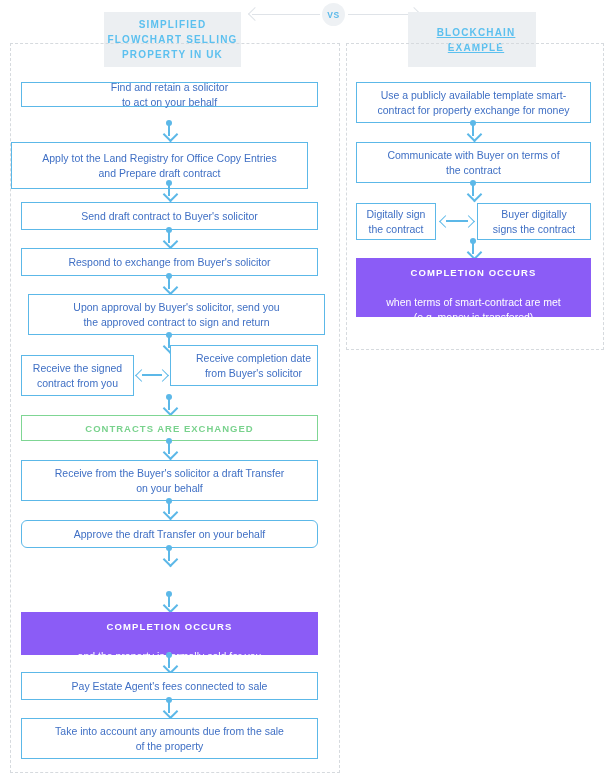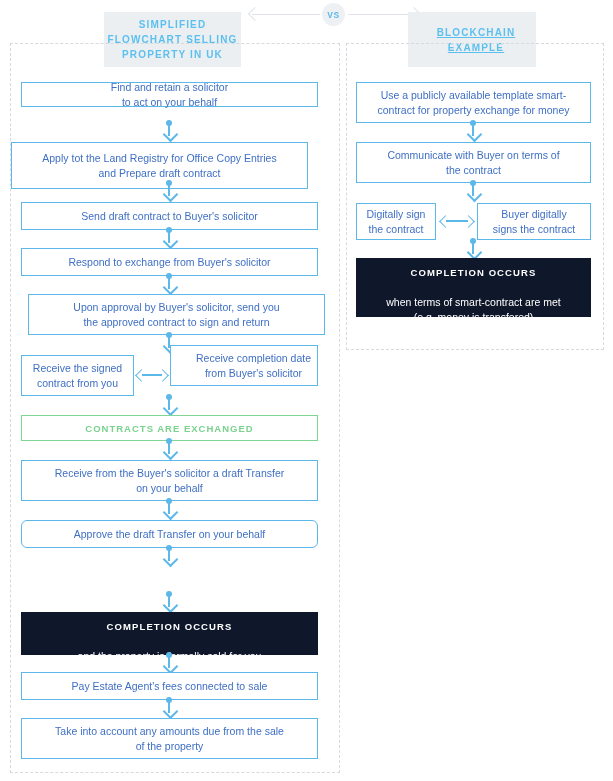--- a/index.html
+++ b/index.html
@@ -44,21 +44,21 @@
     position:absolute;box-sizing:border-box;
     border:1px solid #5cb8e8;background:#ffffff;
     display:flex;align-items:center;justify-content:center;
   }
   .box .txt{
     color:#3f6fc4;font-size:10.5px;line-height:15px;text-align:center;
     white-space:pre-line;padding:0 6px;
   }
   .box.green-outline{border-color:#7fd694;}
   .box.green-outline .txt{color:#79d28d;font-weight:700;letter-spacing:1px;font-size:9.5px;}
-  .box.green-fill{border:none;background:#0f172a;}
+  .box.green-fill{border:none;background:#8b5cf6;}
   .box.green-fill .txt{color:#ffffff;}
   .box.green-fill .txt .hd{font-weight:700;letter-spacing:1.1px;font-size:9.5px;display:block;}
 
   
   .conn{position:absolute;width:12px;}
   .conn .dot{position:absolute;left:3px;top:0;width:6px;height:6px;border-radius:50%;background:#5cb8e8;}
   .conn .stem{position:absolute;left:5px;top:2px;width:2px;background:#5cb8e8;}
   .conn .head{position:absolute;left:1.5px;width:9px;height:9px;
     border-right:2px solid #5cb8e8;border-bottom:2px solid #5cb8e8;transform:rotate(45deg);}
 

